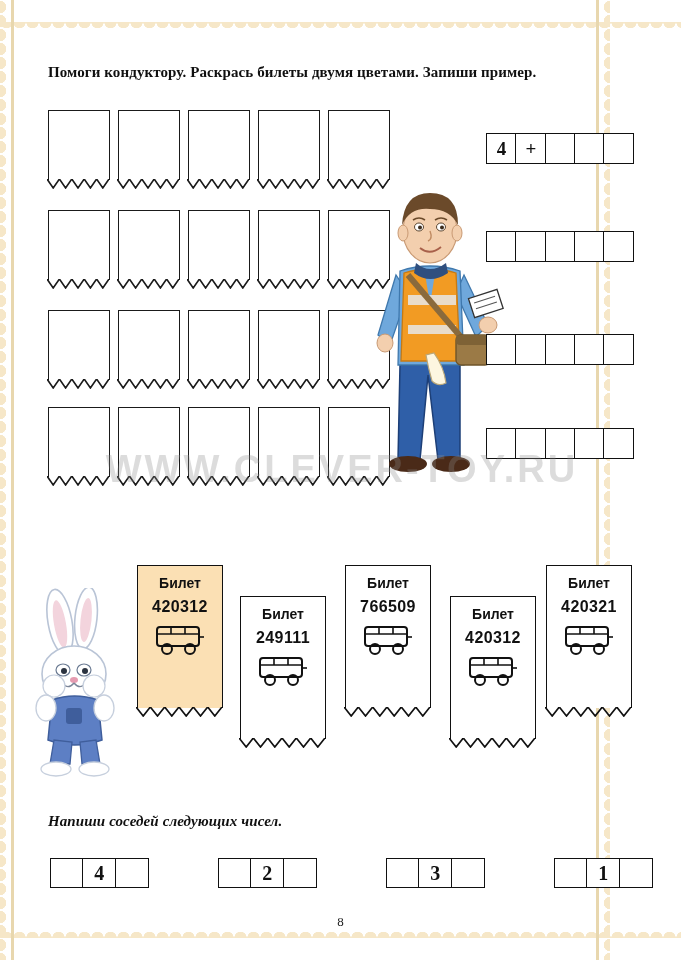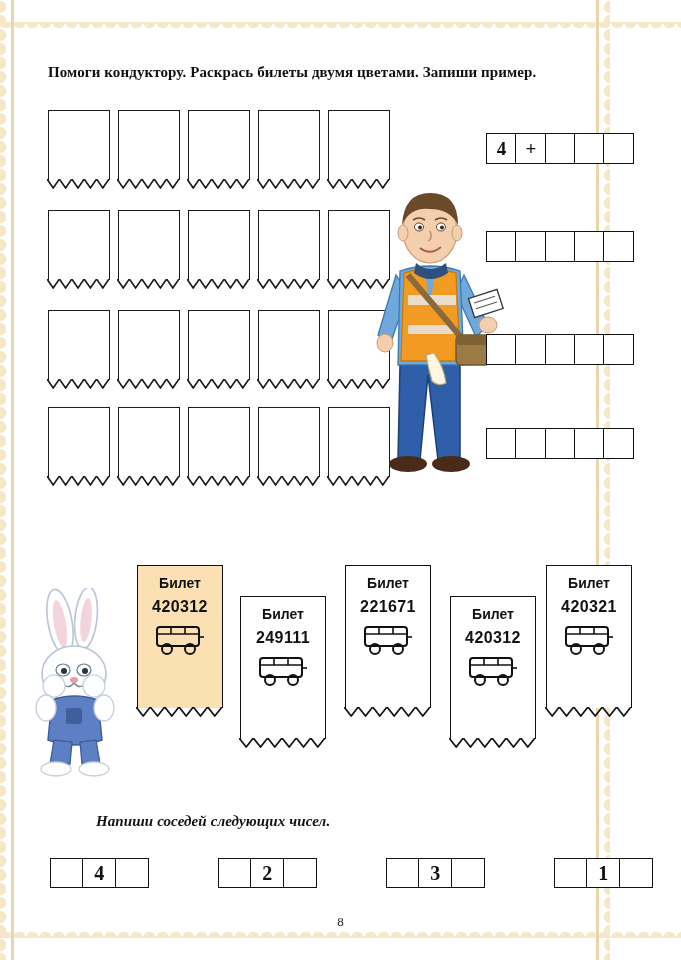--- a/index.html
+++ b/index.html
@@ -418,20 +418,21 @@
     </div>
 
     <div class="boxrow" style="left:486px; top:428px;">
       <div class="cell"></div>
       <div class="cell"></div>
       <div class="cell"></div>
       <div class="cell"></div>
       <div class="cell"></div>
     </div>
 
+    <div class="watermark">WWW.CLEVER-TOY.RU</div>
 
 
     <div class="bunny">
       <svg width="120" height="195" viewBox="0 0 120 195">
 
         <ellipse cx="34" cy="34" rx="12" ry="33" fill="#ffffff" stroke="#b9c4d6" stroke-width="1.6" transform="rotate(-10 34 34)"></ellipse>
         <ellipse cx="60" cy="30" rx="11" ry="31" fill="#ffffff" stroke="#b9c4d6" stroke-width="1.6" transform="rotate(6 60 30)"></ellipse>
         <ellipse cx="34" cy="36" rx="6" ry="24" fill="#f3d4dd" transform="rotate(-10 34 36)"></ellipse>
         <ellipse cx="60" cy="32" rx="5.5" ry="22" fill="#f3d4dd" transform="rotate(6 60 32)"></ellipse>
 
@@ -496,21 +497,21 @@
           <circle cx="36" cy="25" r="5" fill="none" stroke="#111" stroke-width="2"></circle>
         </svg>
       </div>
       <svg class="zig" viewBox="0 0 86 10" preserveAspectRatio="none">
           <polyline points="0,0 7.2,9 14.3,0 21.5,9 28.7,0 35.8,9 43,0 50.2,9 57.3,0 64.5,9 71.7,0 78.8,9 86,0" fill="none" stroke="#111" stroke-width="1.7"></polyline>
         </svg>
     </div>
 
     <div class="ticket" style="left:345px; top:565px; width:86px; height:143px;">
       <div class="t-label">Билет</div>
-      <div class="t-num">221671</div>
+      <div class="t-num">766509</div>
       <div class="t-bus">
         <svg width="52" height="32" viewBox="0 0 52 32">
           <rect x="3" y="3" width="42" height="19" rx="3" fill="none" stroke="#111" stroke-width="2"></rect>
           <line x1="3" y1="10" x2="45" y2="10" stroke="#111" stroke-width="1.6"></line>
           <line x1="17" y1="3" x2="17" y2="10" stroke="#111" stroke-width="1.6"></line>
           <line x1="31" y1="3" x2="31" y2="10" stroke="#111" stroke-width="1.6"></line>
           <line x1="45" y1="13" x2="50" y2="13" stroke="#111" stroke-width="1.6"></line>
           <circle cx="13" cy="25" r="5" fill="none" stroke="#111" stroke-width="2"></circle>
           <circle cx="36" cy="25" r="5" fill="none" stroke="#111" stroke-width="2"></circle>
         </svg>
@@ -551,21 +552,21 @@
           <line x1="45" y1="13" x2="50" y2="13" stroke="#111" stroke-width="1.6"></line>
           <circle cx="13" cy="25" r="5" fill="none" stroke="#111" stroke-width="2"></circle>
           <circle cx="36" cy="25" r="5" fill="none" stroke="#111" stroke-width="2"></circle>
         </svg>
       </div>
       <svg class="zig" viewBox="0 0 86 10" preserveAspectRatio="none">
           <polyline points="0,0 7.2,9 14.3,0 21.5,9 28.7,0 35.8,9 43,0 50.2,9 57.3,0 64.5,9 71.7,0 78.8,9 86,0" fill="none" stroke="#111" stroke-width="1.7"></polyline>
         </svg>
     </div>
 
-    <div class="instruction italic" style="left:48px; top:813px;margin-left:48px;">Напиши соседей следующих чисел.</div>
+    <div class="instruction italic" style="left:48px; top:813px;">Напиши соседей следующих чисел.</div>
 
     <div class="boxrow" style="left:50px; top:858px;">
       <div class="nbox"></div>
       <div class="nbox">4</div>
       <div class="nbox"></div>
     </div>
 
     <div class="boxrow" style="left:218px; top:858px;">
       <div class="nbox"></div>
       <div class="nbox">2</div>

